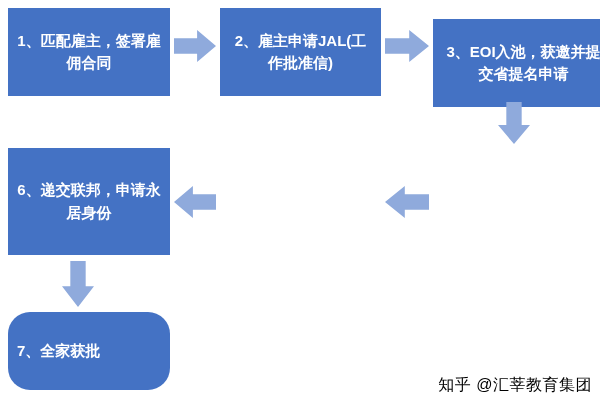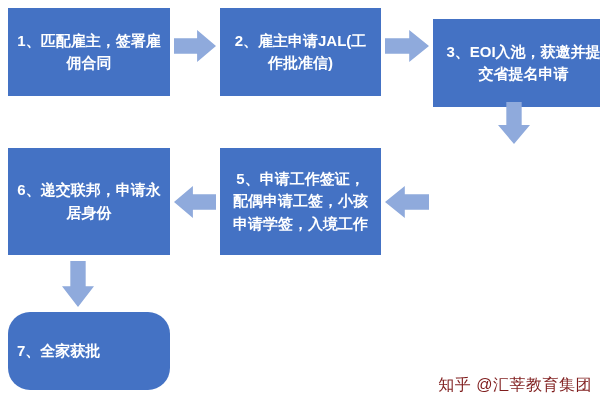--- a/index.html
+++ b/index.html
@@ -51,21 +51,21 @@
   .ar2 { left:385px; top:30px;  width:44px; height:32px; }
   .ad1 { left:498px; top:102px; width:32px; height:42px; }
   .al1 { left:385px; top:186px; width:44px; height:32px; }
   .al2 { left:174px; top:186px; width:42px; height:32px; }
   .ad2 { left:62px;  top:261px; width:32px; height:46px; }
 
   .watermark {
     position: absolute;
     right: 8px;
     bottom: 12px;
-    color: #7f1d1d;
+    color: #000000;
     font-size: 16px;
     letter-spacing: 0.5px;
   }
 </style>
 </head>
 <body>
 
 <div class="canvas">
 
   <div class="step-box box1">
@@ -76,23 +76,20 @@
     <span>2、雇主申请JAL(工作批准信)</span>
   </div>
   <div class="arrow arrow-right ar2"></div>
   <div class="step-box box3">
     <span>3、EOI入池，获邀并提交省提名申请</span>
   </div>
 
   <div class="arrow arrow-down ad1"></div>
 
   <div class="arrow arrow-left al1"></div>
-  <div class="step-box box5">
-    <span>5、申请工作签证，配偶申请工签，小孩申请学签，入境工作</span>
-  </div>
   <div class="arrow arrow-left al2"></div>
   <div class="step-box box6">
     <span>6、递交联邦，申请永居身份</span>
   </div>
 
   <div class="arrow arrow-down ad2"></div>
 
   <div class="step-box box7">
     <span>7、全家获批</span>
   </div>

